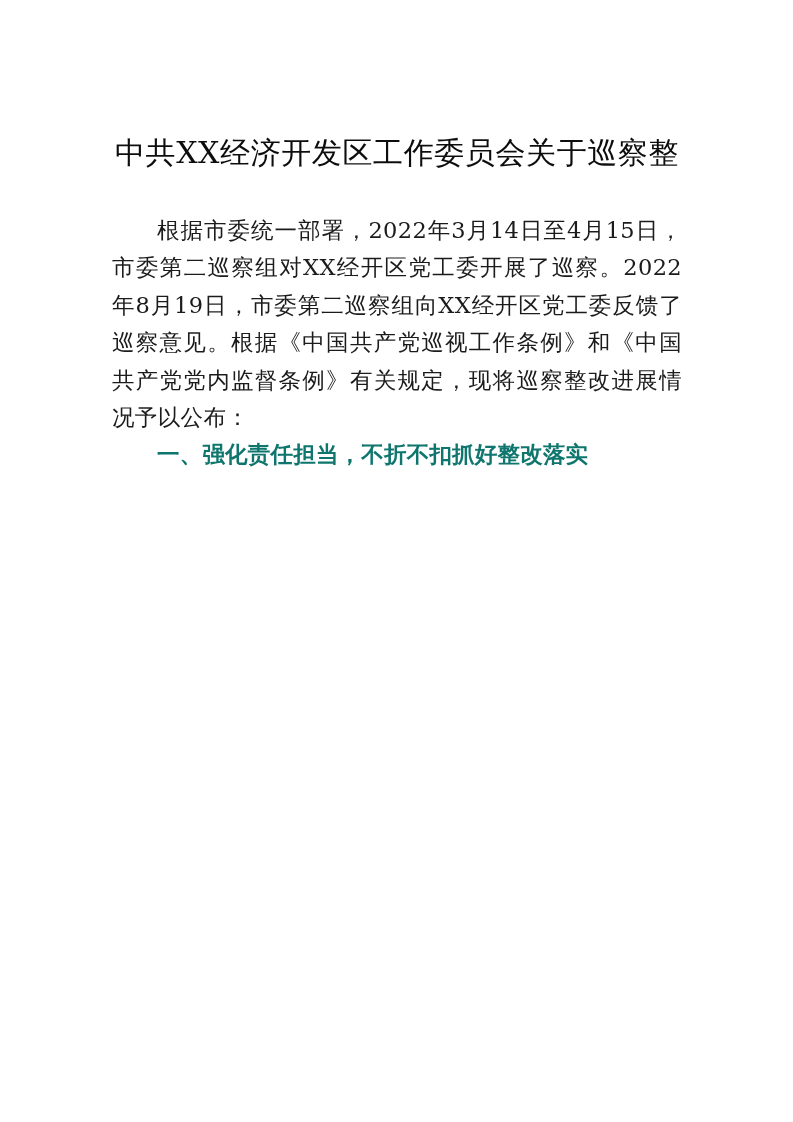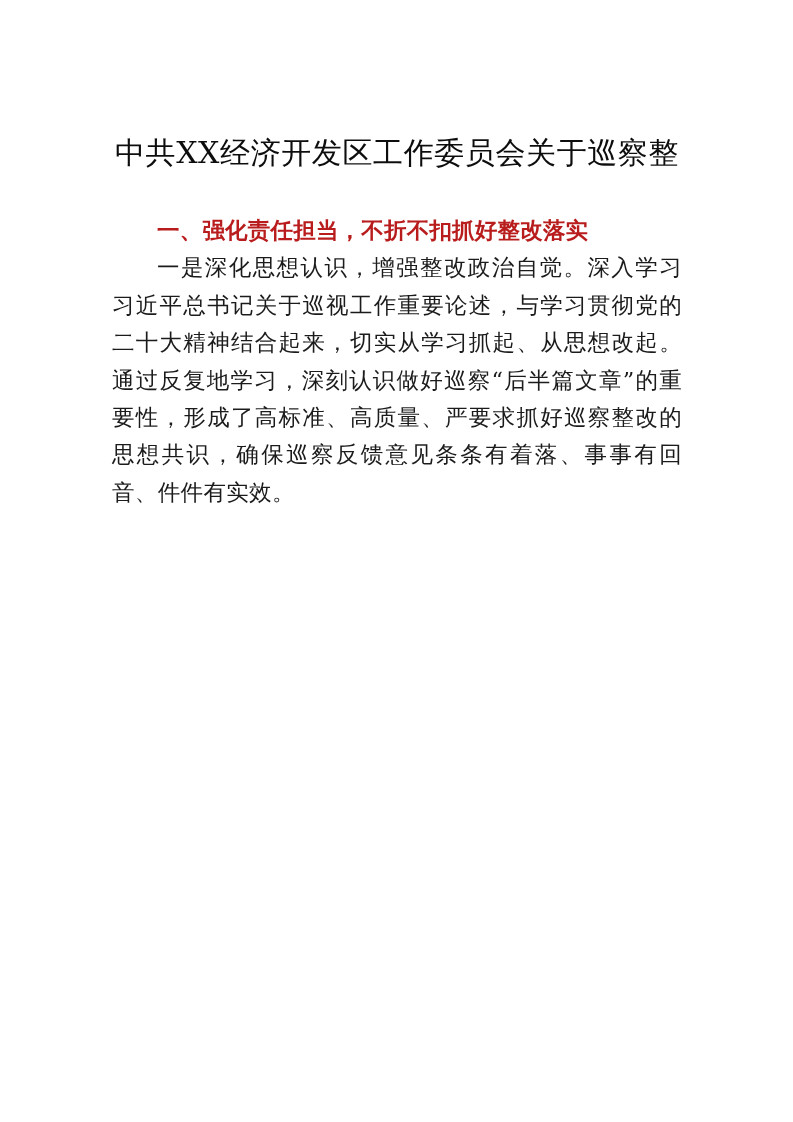--- a/index.html
+++ b/index.html
@@ -72,36 +72,36 @@
 
   h2.section-heading {
     margin: 0;
     font-family: "DejaVu Sans", "Liberation Sans", sans-serif;
     font-size: 22.5px;
     font-weight: 700;
     line-height: 37.4px;
     text-align: left;
     text-indent: 45px;
     letter-spacing: 0.2px;
-    color: #b91c1c;
+    color: #0f766e;
   }
 </style>
 </head>
 <body style="background-color: rgb(255, 255, 255);">
 
 <div class="page">
   <div class="content">
 
     <h1 class="doc-title">
       <span class="title-line line1">中共XX经济开发区工作委员会关于巡察整</span>
     </h1>
 
     <div class="body-block">
 
+      <p class="para">根据市委统一部署，2022年3月14日至4月15日，市委第二巡察组对XX经开区党工委开展了巡察。2022年8月19日，市委第二巡察组向XX经开区党工委反馈了巡察意见。根据《中国共产党巡视工作条例》和《中国共产党党内监督条例》有关规定，现将巡察整改进展情况予以公布：</p>
 
       <h2 class="section-heading">一、强化责任担当，不折不扣抓好整改落实</h2>
 
-      <p class="para">一是深化思想认识，增强整改政治自觉。深入学习习近平总书记关于巡视工作重要论述，与学习贯彻党的二十大精神结合起来，切实从学习抓起、从思想改起。通过反复地学习，深刻认识做好巡察“后半篇文章”的重要性，形成了高标准、高质量、严要求抓好巡察整改的思想共识，确保巡察反馈意见条条有着落、事事有回音、件件有实效。</p>
 
 
     </div>
   </div>
 </div>
 
 </body></html>

